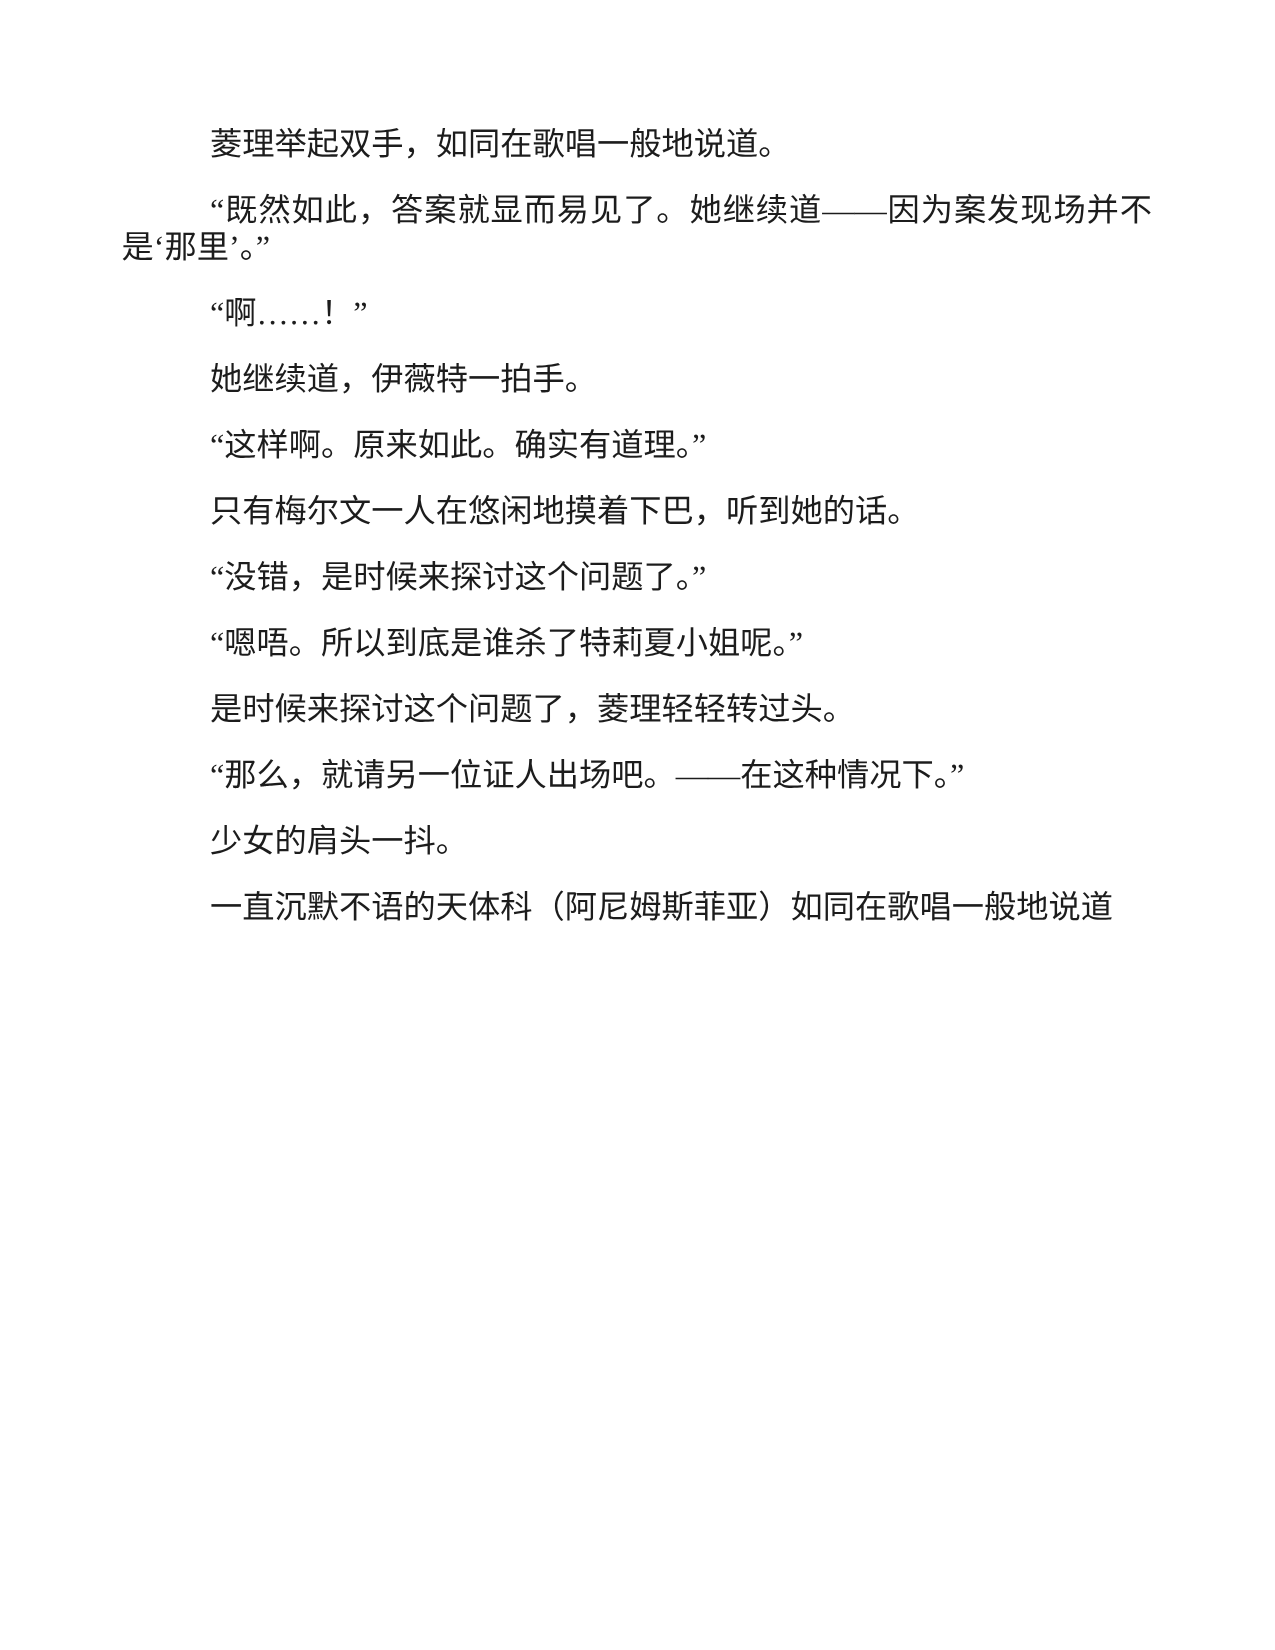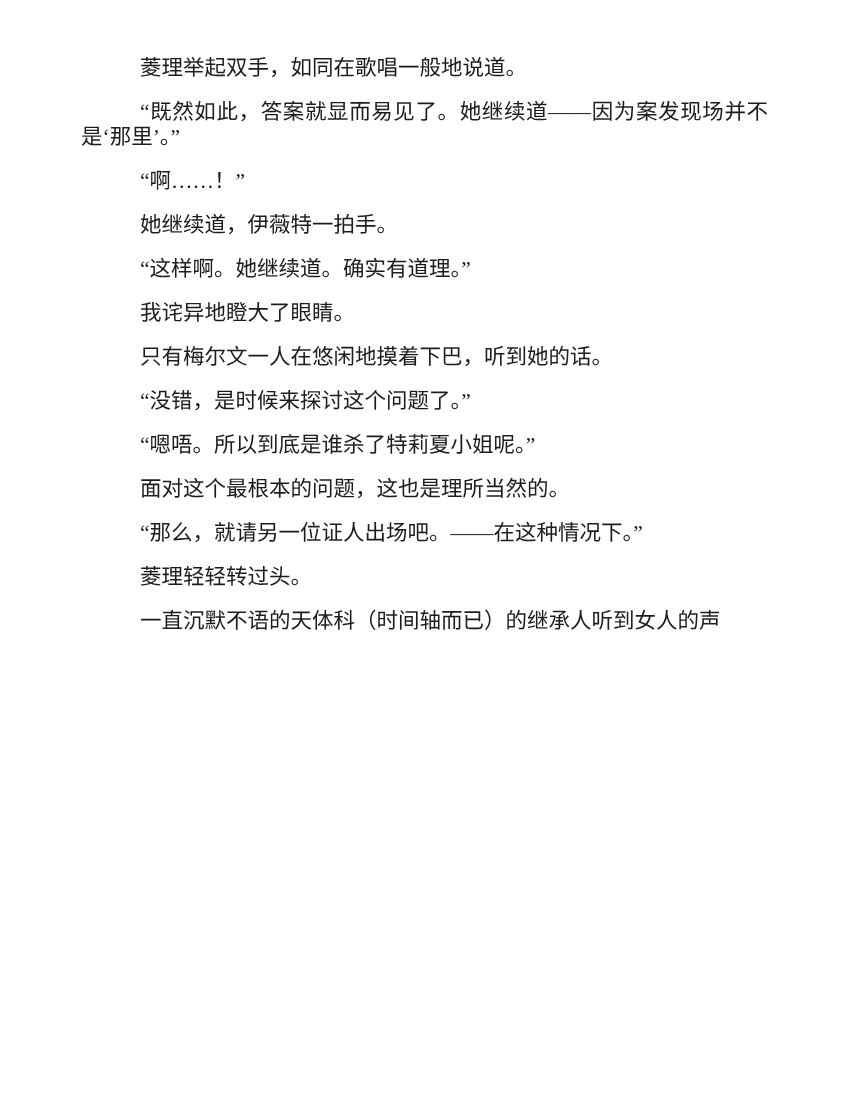--- a/index.html
+++ b/index.html
@@ -9,21 +9,21 @@
   body {
     width: 850px;
     height: 1100px;
     background: #ffffff;
     overflow: hidden;
   }
   .page {
     box-sizing: border-box;
     width: 850px;
     height: 1100px;
-    padding: 56px 82px 0 81px;
+    padding: 84px 82px 0 81px;
     background: #ffffff;
     border-radius: 28px;
   }
   .text-column {
     width: 687px;
   }
   .text-column p {
     margin: 0 0 19px 0;
     padding: 0;
     font-family: "Liberation Serif", "DejaVu Serif", serif;
@@ -39,23 +39,22 @@
 </head>
 <body>
 
 <div class="page">
   <div class="text-column">
 
   <p>菱理举起双手，如同在歌唱一般地说道。</p>
       <p>“既然如此，答案就显而易见了。她继续道——因为案发现场并不是‘那里’。”</p>
       <p>“啊……！”</p>
       <p>她继续道，伊薇特一拍手。</p>
-      <p>“这样啊。她继续道。确实有道理。”</p>
-      <p>我诧异地瞪大了眼睛。</p>
+      <p>“这样啊。原来如此。确实有道理。”</p>
       <p>只有梅尔文一人在悠闲地摸着下巴，听到她的话。</p>
       <p>“没错，是时候来探讨这个问题了。”</p>
       <p>“嗯唔。所以到底是谁杀了特莉夏小姐呢。”</p>
-      <p>面对这个最根本的问题，这也是理所当然的。</p>
+      <p>是时候来探讨这个问题了，菱理轻轻转过头。</p>
       <p>“那么，就请另一位证人出场吧。——在这种情况下。”</p>
-      <p>菱理轻轻转过头。</p>
-      <p>一直沉默不语的天体科（时间轴而已）的继承人听到女人的声</p>
+      <p>少女的肩头一抖。</p>
+      <p>一直沉默不语的天体科（阿尼姆斯菲亚）如同在歌唱一般地说道</p>
     </div>
 </div>
 
 </body></html>

